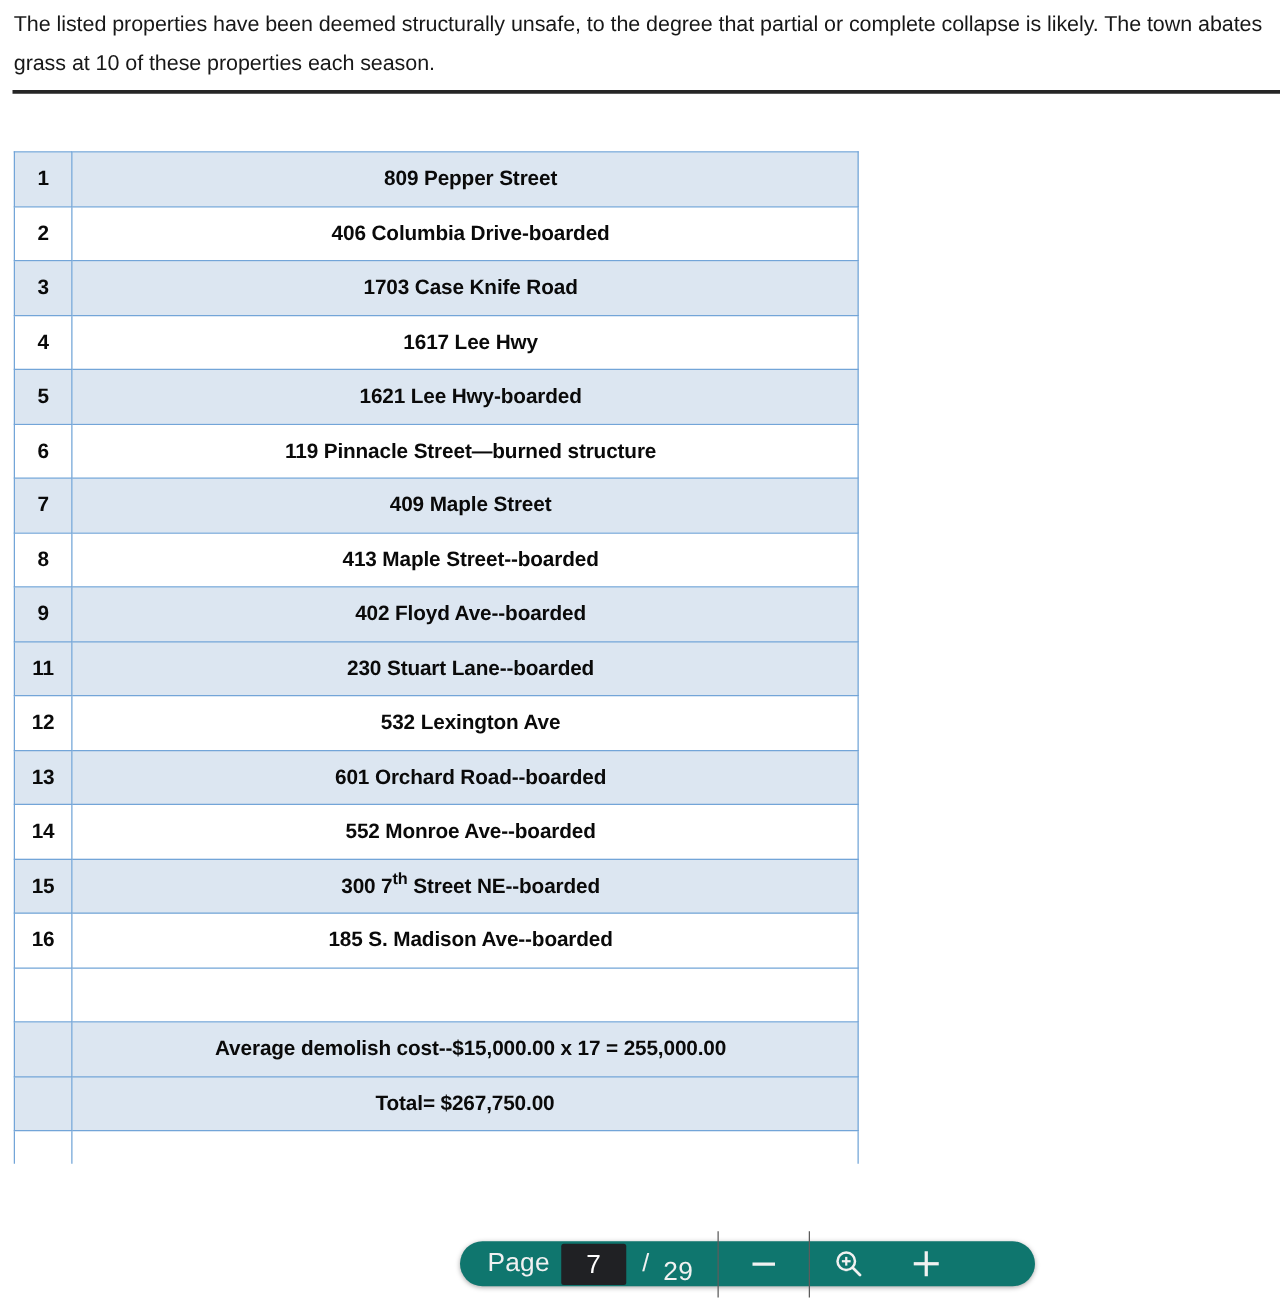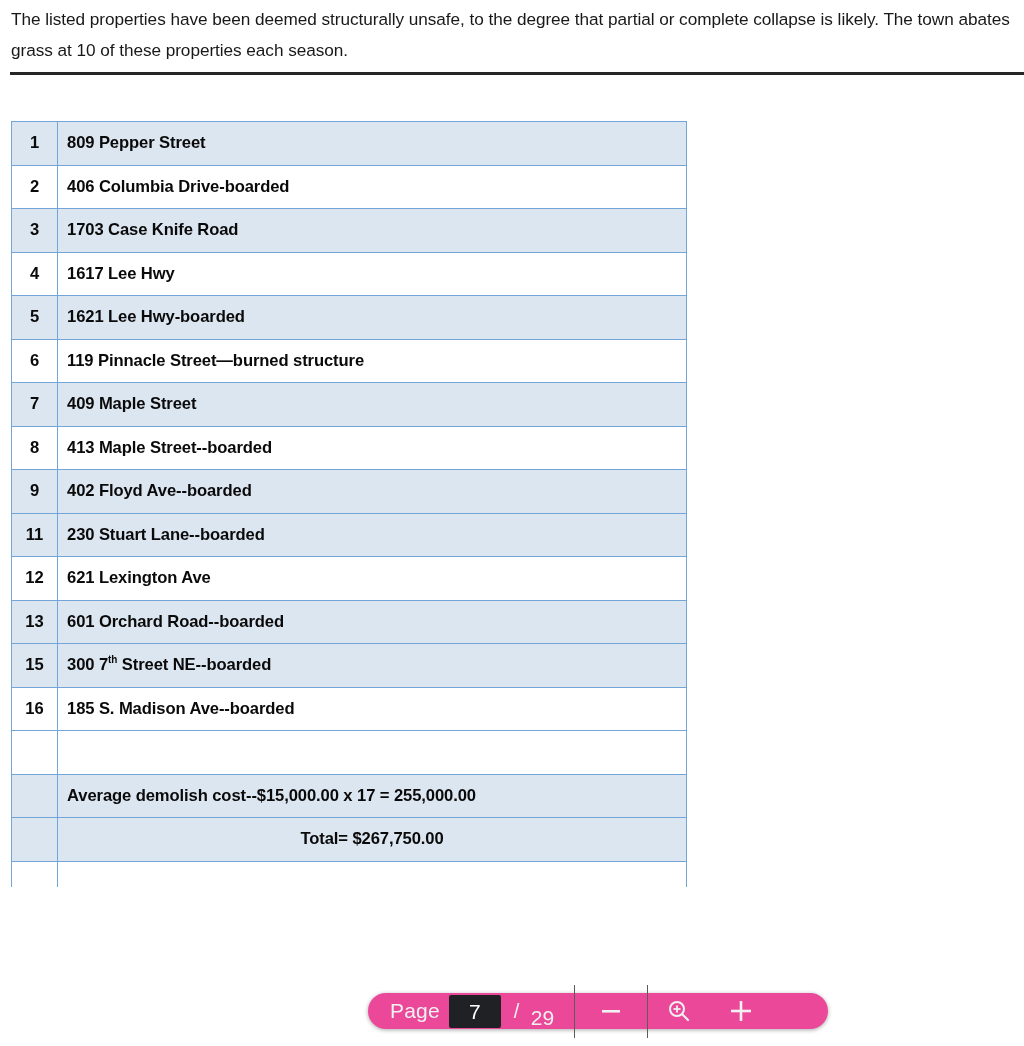--- a/index.html
+++ b/index.html
@@ -56,57 +56,58 @@
     height: 43.5px;
     border: 1px solid #73a5d8;
     padding: 0 0 0 9px;
     font-size: 16.6px;
     font-weight: bold;
     color: #0a0a0a;
     vertical-align: middle;
     line-height: 20px;
     letter-spacing: -0.1px;
     box-sizing: border-box;
+    text-align: center;
   }
   .prop-table td.num {
     text-align: center;
     padding: 0;
   }
   .prop-table tr.shade td {
     background: #dce6f1;
   }
   .prop-table tr.plain td {
     background: #ffffff;
   }
   .prop-table tr.soft-top td {
     border-top: 1px dotted #9bbfe3;
   }
   .prop-table td.center {
     text-align: center;
     padding-left: 0;
   }
   .prop-table td.empty { }
   .prop-table sup {
-    font-size: 10px;
+    font-size: 13px;
     vertical-align: super;
     line-height: 0;
   }
   .prop-table tr.last-row td {
     height: 26px;
     border-bottom: none;
   }
 
   
   #pdf-toolbar {
     position: absolute;
     left: 368px;
     top: 993px;
     width: 460px;
     height: 36px;
-    background: #ec4899;
+    background: #0f766e;
     border-radius: 27px;
     display: flex;
     align-items: center;
     box-shadow: 0 1px 4px rgba(0,0,0,0.35);
     user-select: none;
   }
   #pdf-toolbar .page-group {
     display: flex;
     align-items: center;
     height: 100%;
@@ -228,25 +229,29 @@
       <tr class="shade">
         <td class="num">9</td>
         <td>402 Floyd Ave--boarded</td>
       </tr>
       <tr class="shade soft-top">
         <td class="num">11</td>
         <td>230 Stuart Lane--boarded</td>
       </tr>
       <tr class="plain">
         <td class="num">12</td>
-        <td>621 Lexington Ave</td>
+        <td>532 Lexington Ave</td>
       </tr>
       <tr class="shade">
         <td class="num">13</td>
         <td>601 Orchard Road--boarded</td>
+      </tr>
+      <tr class="plain">
+        <td class="num">14</td>
+        <td>552 Monroe Ave--boarded</td>
       </tr>
       <tr class="shade">
         <td class="num">15</td>
         <td><span>300 7</span><sup>th</sup><span> Street NE--boarded</span></td>
       </tr>
       <tr class="plain">
         <td class="num">16</td>
         <td>185 S. Madison Ave--boarded</td>
       </tr>
       <tr class="plain">

